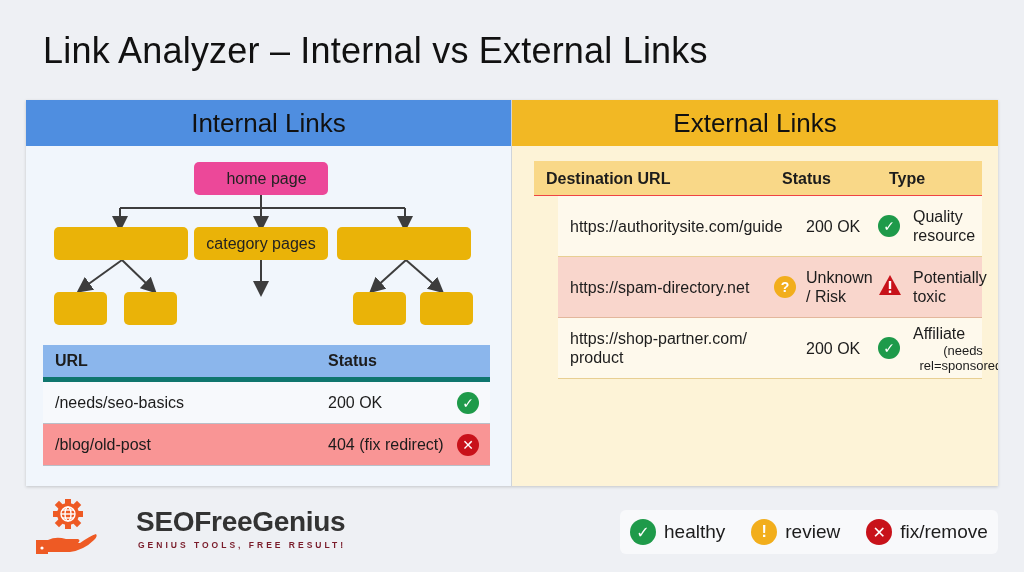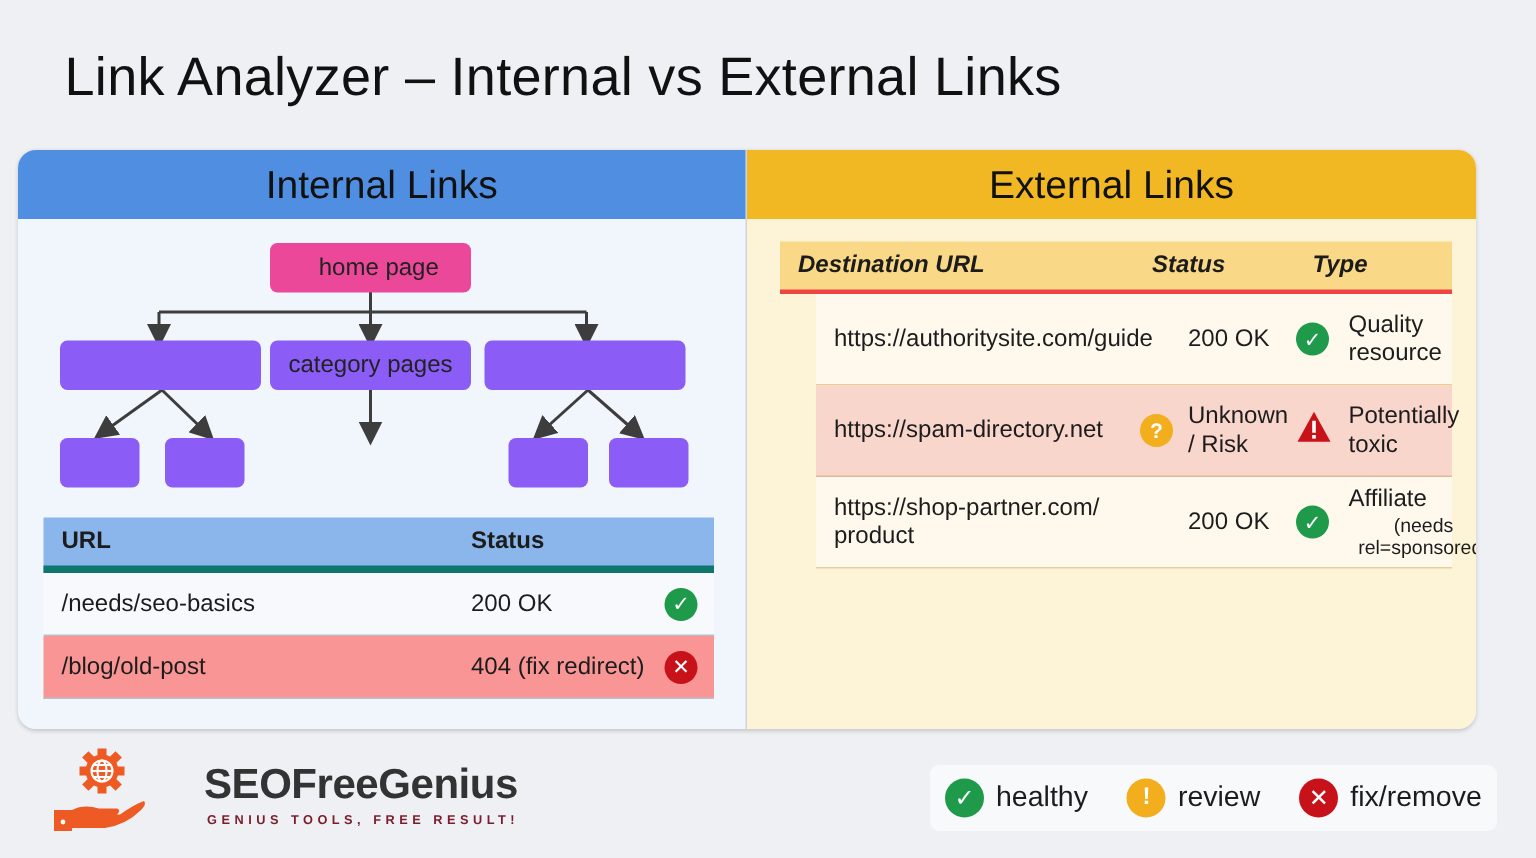--- a/index.html
+++ b/index.html
@@ -8,43 +8,43 @@
     background: #eef0f4;
     font-family: "Liberation Sans", "DejaVu Sans", sans-serif;
     color: #1c1c1c;
     position: relative;
   }
   .title {
     position: absolute; left: 43px; top: 30px;
     font-size: 36px; font-weight: 400; color: #111; letter-spacing: 0.2px;
   }
   .card {
-    position: absolute; left: 12px; top: 100px; width: 972px; height: 386px;
-    border-radius: 12px; overflow: hidden;
+    position: absolute; left: 26px; top: 100px; width: 972px; height: 386px;
+    border-radius: 0; overflow: hidden;
     box-shadow: 0 1px 3px rgba(0,0,0,0.18);
     display: flex;
   }
   .panel { position: relative; height: 100%; }
   .panel.internal { width: 486px; background: #f1f6fc; border-right: 1px solid #cfd4da; }
   .panel.external { width: 486px; background: #fdf3d7; }
   .panel-head {
     height: 46px; display: flex; align-items: center; justify-content: center;
     font-size: 26px; color: #111;
   }
   .internal .panel-head { background: #4f8ee0; }
   .external .panel-head { background: #f2b824; }
 
   
   .tree { position: absolute; left: 0; top: 46px; width: 486px; height: 190px; }
   .node {
     position: absolute; border-radius: 5px; display: flex; align-items: center; justify-content: center;
     font-size: 16px; color: #222;
   }
   .node.home { background: #ec4899; padding-left: 11px; }
-  .node.green { background: #8b5cf6; }
+  .node.green { background: #eab308; }
   .tree svg { position: absolute; left: 0; top: 0; }
 
   
   .itable {
     position: absolute; left: 17px; top: 245px; width: 447px;
     border-collapse: collapse; font-size: 16px;
   }
   .itable .hrow { background: #8bb6ec; height: 37px; border-bottom: 5px solid #0f766e; }
   .itable .row { height: 42px; border-bottom: 1px solid #b9bfc8; }
   .itable .row.ok { background: #f7f9fc; }
@@ -58,21 +58,21 @@
   .badge {
     width: 22px; height: 22px; border-radius: 50%; display: flex; align-items: center; justify-content: center;
     color: #fff; font-size: 14px; font-weight: 700;
   }
   .badge.green { background: #1e9a4a; }
   .badge.red { background: #c8121a; }
   .badge.amber { background: #f2ae1c; }
 
   
   .etable { position: absolute; left: 22px; top: 61px; width: 448px; font-size: 16px; }
-  .etable .hrow { background: #f9d888; height: 35px; position: relative; border-bottom: 3px solid #ef4444; font-style: italic; }
+  .etable .hrow { background: #f9d888; height: 35px; position: relative; border-bottom: 1px solid #ef4444; }
   .etable .row { position: relative; height: 61px; border-bottom: 1px solid #e8cf93; margin-left: 24px; }
   .etable .row.ok { background: #fef9ec; }
   .etable .row.risk { background: #f9d6cc; border-bottom-color: #e3b79c; }
   .etable .cell { position: absolute; top: 50%; transform: translateY(-50%); line-height: 19px; }
   .etable .hrow .cell { font-weight: 700; }
   .e-url { left: 12px; }
   .e-status { left: 248px; }
   .e-icon { left: 320px; }
   .e-type { left: 355px; }
   .small { font-size: 13px; line-height: 15px; display: block; text-align: center; }

